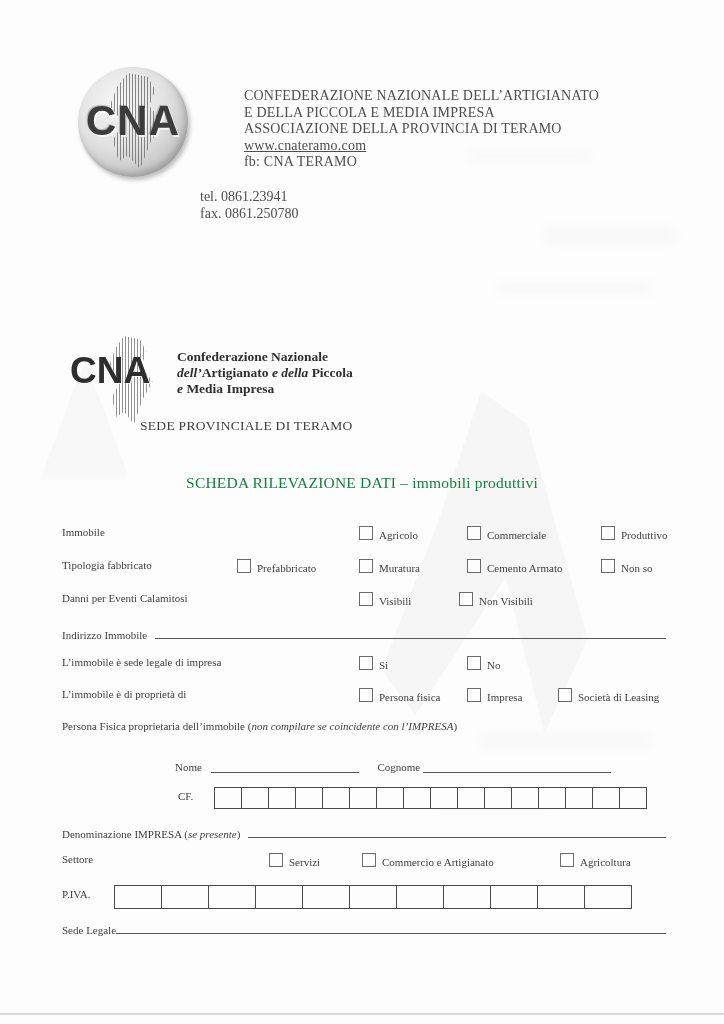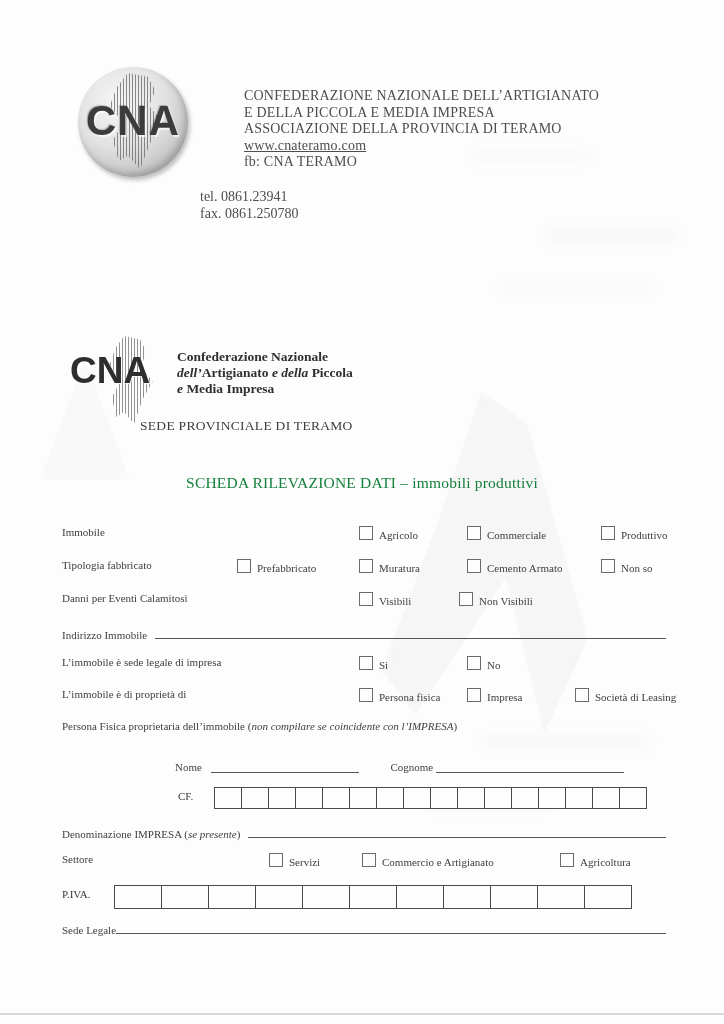--- a/index.html
+++ b/index.html
@@ -146,31 +146,31 @@
   <div class="row" style="top:656px">
     <span class="lbl">L’immobile è sede legale di impresa</span>
     <span class="opt" style="left:260px"><span class="cb"></span><span>Si</span></span>
     <span class="opt" style="left:368px"><span class="cb"></span><span>No</span></span>
   </div>
 
   <div class="row" style="top:688px">
     <span class="lbl">L’immobile è di proprietà di</span>
     <span class="opt" style="left:260px"><span class="cb"></span><span>Persona fisica</span></span>
     <span class="opt" style="left:368px"><span class="cb"></span><span>Impresa</span></span>
-    <span class="opt" style="left:476px"><span class="cb"></span><span>Società di Leasing</span></span>
+    <span class="opt" style="left:459px"><span class="cb"></span><span>Società di Leasing</span></span>
   </div>
 
   <div class="row" style="top:720px">
     <span><span>Persona Fisica proprietaria dell’immobile (</span><span class="note-it">non compilare se coincidente con l’IMPRESA</span><span>)</span></span>
   </div>
 
   <div class="row" style="top:758px;left:175px">
     <span>Nome</span>
     <span class="uline" style="width:148px;margin-left:6px"></span>
-    <span style="margin-left:29px">Cognome</span>
+    <span style="margin-left:16px">Cognome</span>
     <span class="uline" style="width:188px"></span>
   </div>
 
   <div class="row" style="top:790px;left:178px">
     <span class="lbl">CF.</span>
     <span class="cells cf-cells" style="left:37px">
         <span class="cell"></span>
         <span class="cell"></span>
         <span class="cell"></span>
         <span class="cell"></span>

